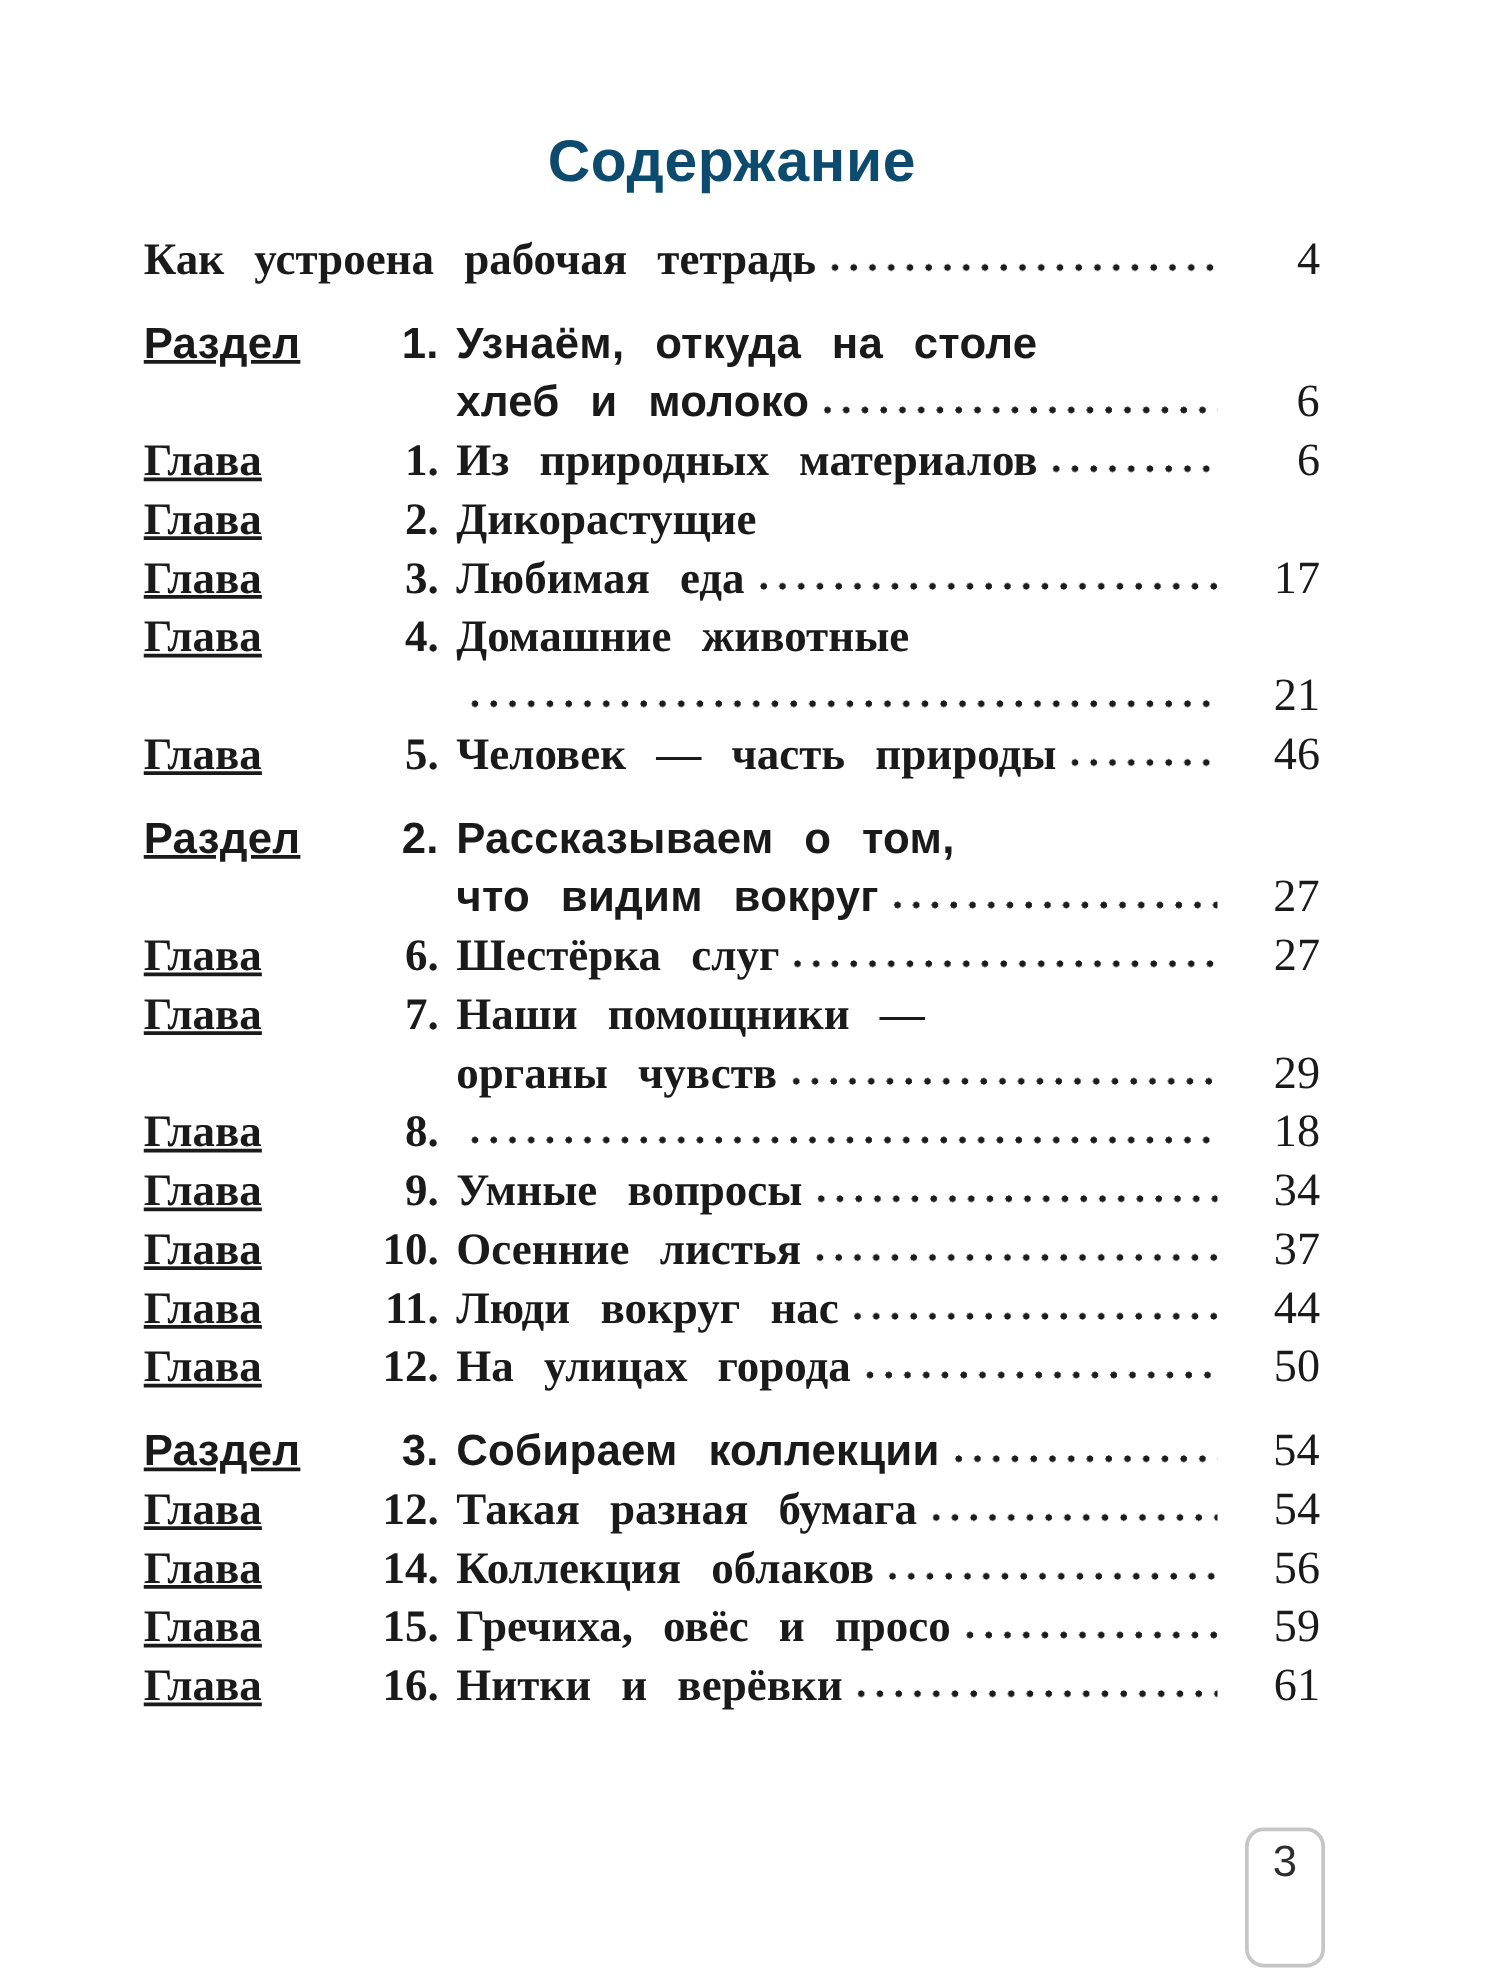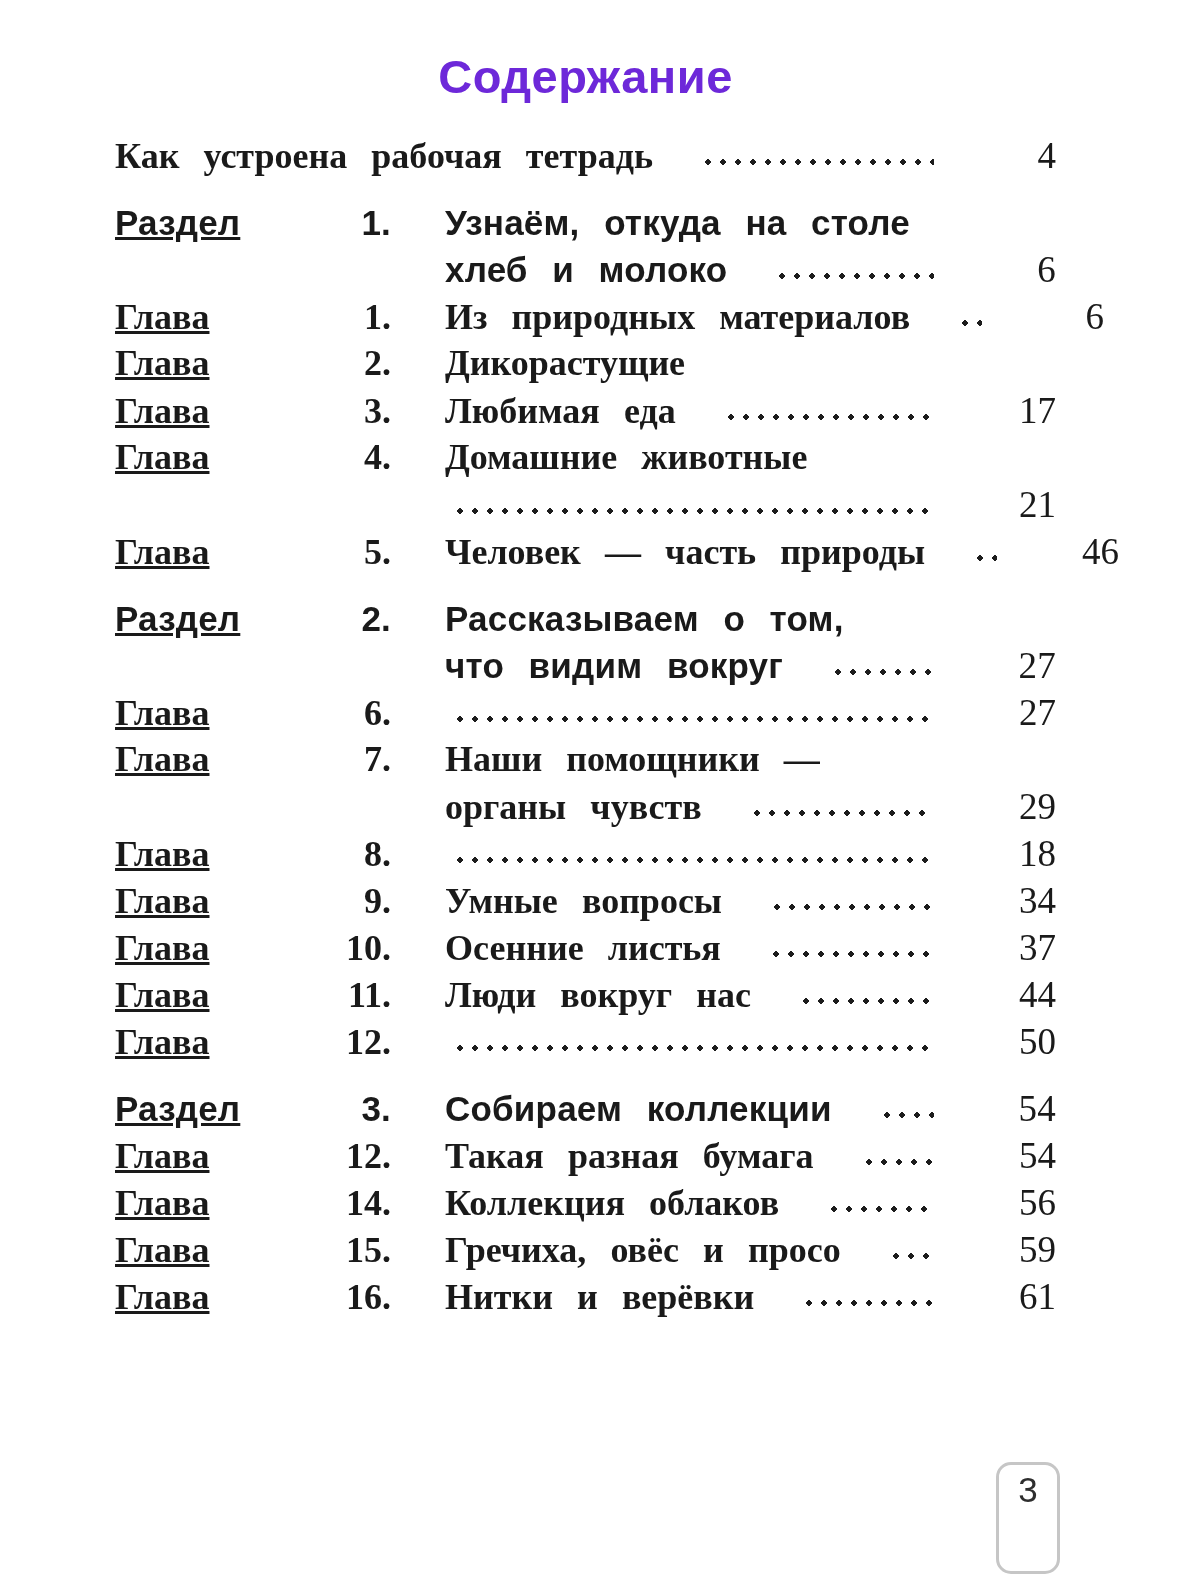--- a/index.html
+++ b/index.html
@@ -10,40 +10,39 @@
     font-family: "Liberation Serif", serif;
     position: relative;
     overflow: hidden;
   }
   .page {
     position: absolute;
     inset: 0;
     padding: 0 144px 0 115px;
   }
   .doc-title {
-    margin-top: 50px;
+    margin-top: 102px;
     text-align: center;
     font-family: "Liberation Sans", sans-serif;
     font-weight: bold;
     font-size: 47px;
     line-height: 54px;
     letter-spacing: 0.5px;
-    color: #6d28d9;
+    color: #0c4a6e;
   }
   .toc { margin-top: 28px; }
   .row {
     display: flex;
     align-items: baseline;
     height: 47px;
     font-size: 36px;
     line-height: 47px;
     font-weight: bold;
     word-spacing: 0.42em;
     white-space: nowrap;
-    gap: 40px;
   }
   .row.gap-before { margin-top: 20px; }
   .row.chapter, .row.intro { font-family: "Liberation Serif", serif; }
   .row.section {
     font-family: "Liberation Sans", sans-serif;
     font-size: 35px;
     letter-spacing: 0.2px;
   }
   .cell { display: inline-block; flex: none; }
   .cell.label { width: 160px; text-decoration: underline; }
@@ -156,20 +155,21 @@
       <div class="row section">
         <span class="cell label"></span>
         <span class="cell num"></span>
         <span class="title-text">что видим вокруг</span>
         <span class="dots"></span>
         <span class="pagenum">27</span>
       </div>
       <div class="row chapter">
         <span class="cell label">Глава</span>
         <span class="cell num">6.</span>
+        <span class="title-text">Шестёрка слуг</span>
         <span class="dots"></span>
         <span class="pagenum">27</span>
       </div>
       <div class="row chapter">
         <span class="cell label">Глава</span>
         <span class="cell num">7.</span>
         <span class="title-text">Наши помощники —</span>
       </div>
       <div class="row chapter">
         <span class="cell label"></span>
@@ -201,20 +201,21 @@
       <div class="row chapter">
         <span class="cell label">Глава</span>
         <span class="cell num">11.</span>
         <span class="title-text">Люди вокруг нас</span>
         <span class="dots"></span>
         <span class="pagenum">44</span>
       </div>
       <div class="row chapter">
         <span class="cell label">Глава</span>
         <span class="cell num">12.</span>
+        <span class="title-text">На улицах города</span>
         <span class="dots"></span>
         <span class="pagenum">50</span>
       </div>
       <div class="row section gap-before">
         <span class="cell label">Раздел</span>
         <span class="cell num">3.</span>
         <span class="title-text">Собираем коллекции</span>
         <span class="dots"></span>
         <span class="pagenum">54</span>
       </div>

